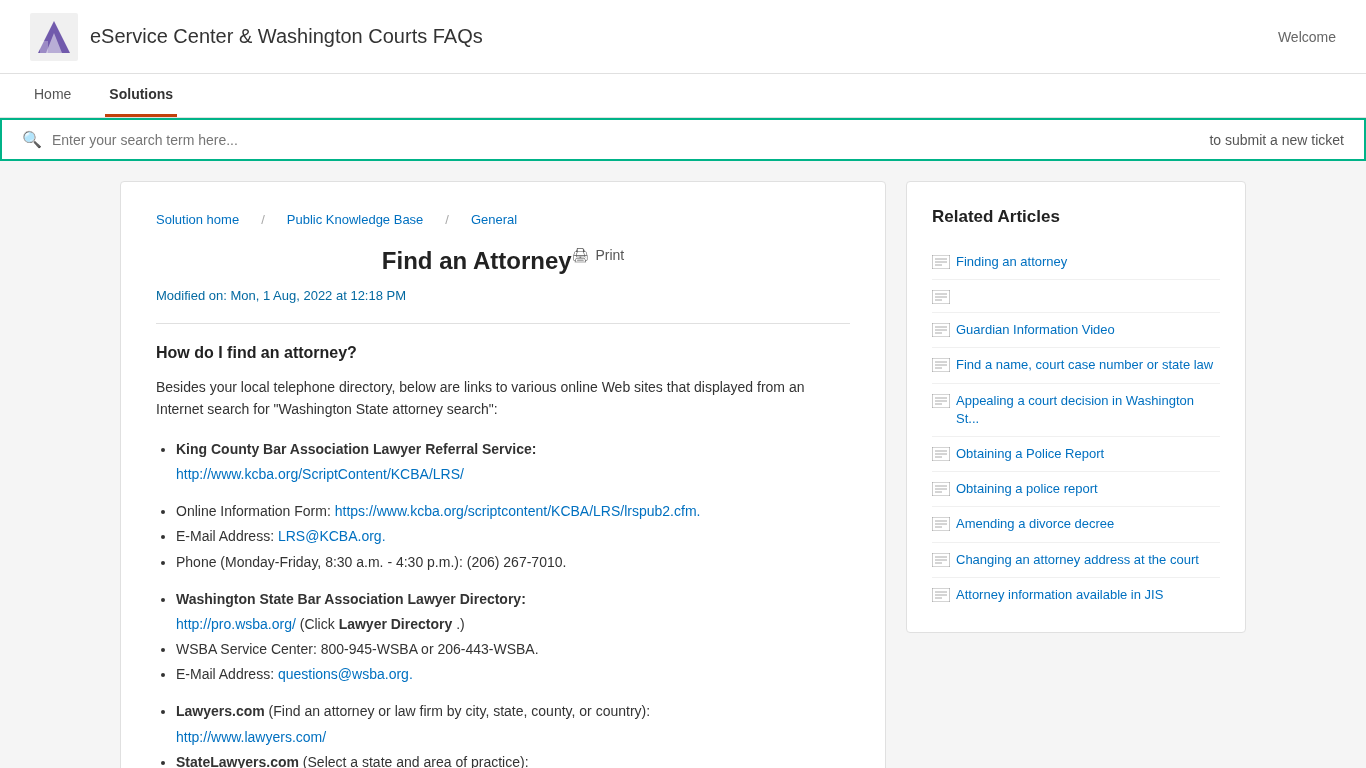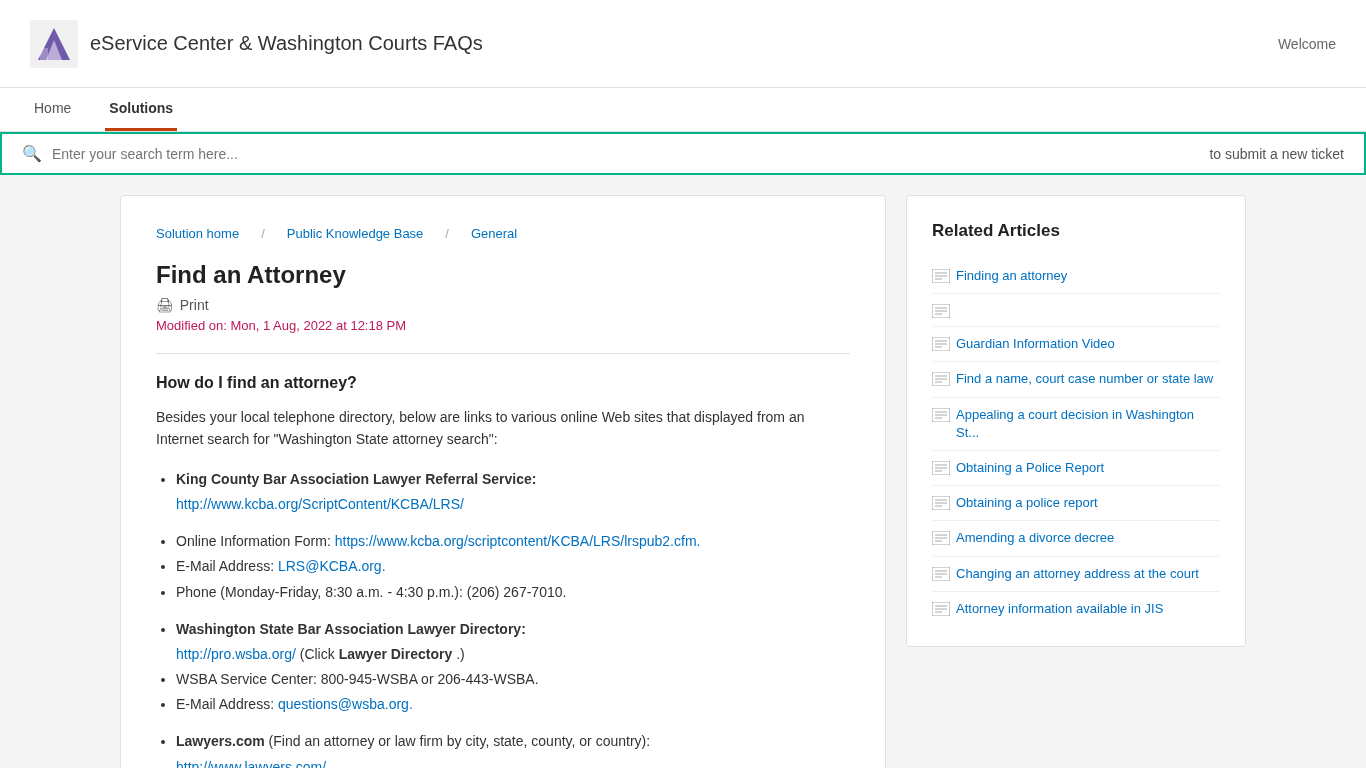--- a/index.html
+++ b/index.html
@@ -6,21 +6,21 @@
     body { font-family: Arial, sans-serif; font-size: 14px; color: #333; background: #f5f5f5; }
 
     
     .header {
       background: #fff;
       border-bottom: 1px solid #e0e0e0;
       padding: 0 30px;
       display: flex;
       align-items: center;
       justify-content: space-between;
-      height: 88px;
+      height: 74px;
     }
     .header-left {
       display: flex;
       align-items: center;
       gap: 12px;
     }
     .logo-icon {
       width: 48px;
       height: 48px;
     }
@@ -124,29 +124,28 @@
 
     
     .article-title {
       font-size: 24px;
       font-weight: 600;
       color: #222;
       margin-bottom: 8px;
     }
     .article-meta {
       font-size: 13px;
-      color: #be185d;
+      color: #0369a1;
       margin-bottom: 20px;
     }
     .article-header-row {
       display: flex;
       justify-content: center;
       align-items: flex-start;
       margin-bottom: 5px;
-      flex-direction: column;
     }
     .print-btn {
       display: flex;
       align-items: center;
       gap: 6px;
       color: #555;
       cursor: pointer;
       font-size: 14px;
       border: none;
       background: none;

